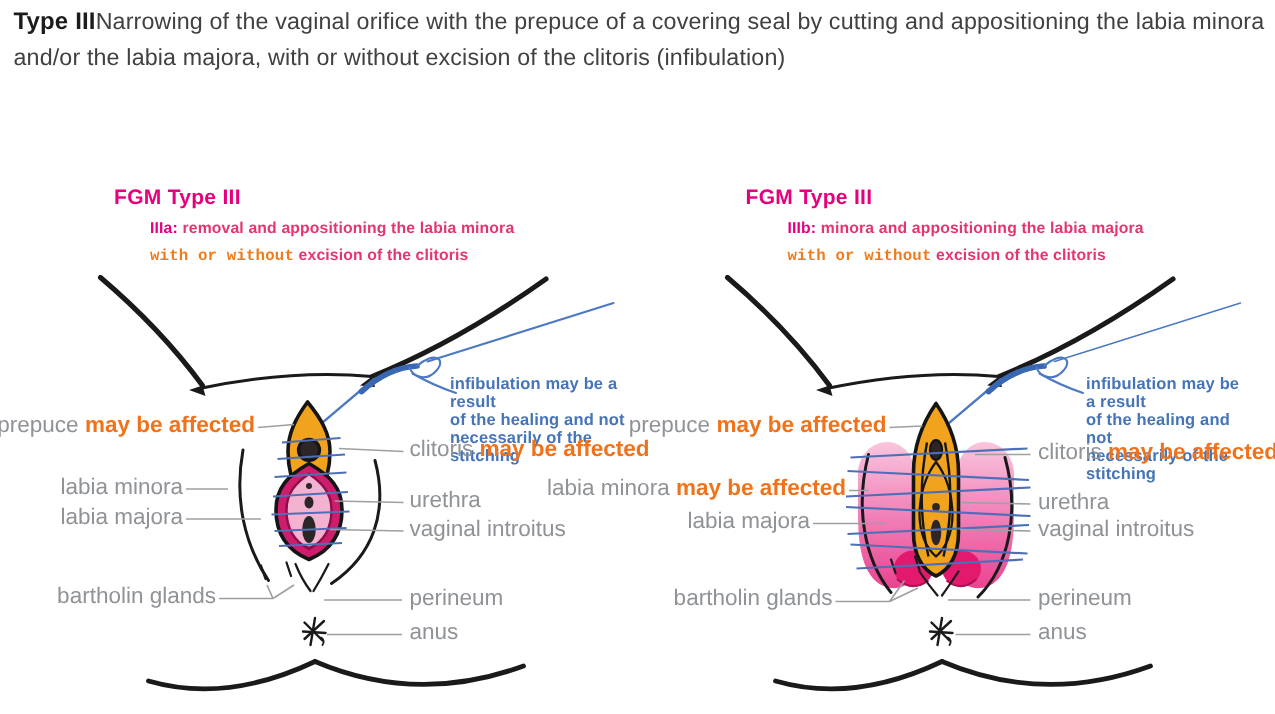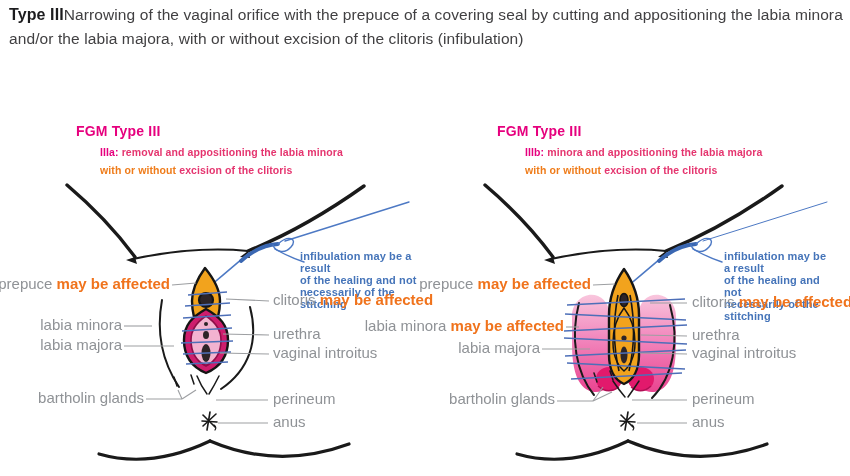--- a/index.html
+++ b/index.html
@@ -9,21 +9,21 @@
           color:#414042;letter-spacing:.1px;}
   .header .t-label{font-weight:bold;color:#1c1c1e;font-size:16px;}
   .panel{position:absolute;top:118px;width:382px;height:358px;}
   #panel0{left:35px;} #panel1{left:453px;}
   .fgm-heading{position:absolute;top:5px;font-size:14px;font-weight:bold;color:#e6007e;letter-spacing:.2px;}
   #panel0 .fgm-heading{left:41px;} #panel1 .fgm-heading{left:44px;}
   .fgm-sub,.fgm-sub2{position:absolute;font-size:10.5px;font-weight:bold;letter-spacing:.1px;white-space:nowrap;}
   .fgm-sub{top:28px;} .fgm-sub2{top:46px;}
   #panel0 .fgm-sub,#panel0 .fgm-sub2{left:65px;}
   #panel1 .fgm-sub,#panel1 .fgm-sub2{left:72px;}
-  .sub-prefix{color:#e6007e;} .sub-text{color:#e5356f;} .sub-orange{color:#ef7c1a;}
+  .sub-prefix{color:#e6007e;} .sub-text{color:#e5356f;} .sub-orange{color:#ef7c1a;font-family:Liberation Mono, monospace;}
   .figure{position:absolute;left:0;top:65px;width:382px;height:293px;}
   .figure > svg{position:absolute;left:0;top:0;}
   .note{position:absolute;font-size:11px;font-weight:bold;color:#4574b9;line-height:12px;letter-spacing:.1px;}
   #fig0 .note{left:265px;top:67px;} #fig1 .note{left:271px;top:67px;}
   .anat-label{position:absolute;font-size:15px;color:#8f9296;white-space:nowrap;line-height:12px;}
   .anat-label .affected{color:#f0731c;font-weight:bold;}
 </style>
 </head>
 <body>
 

